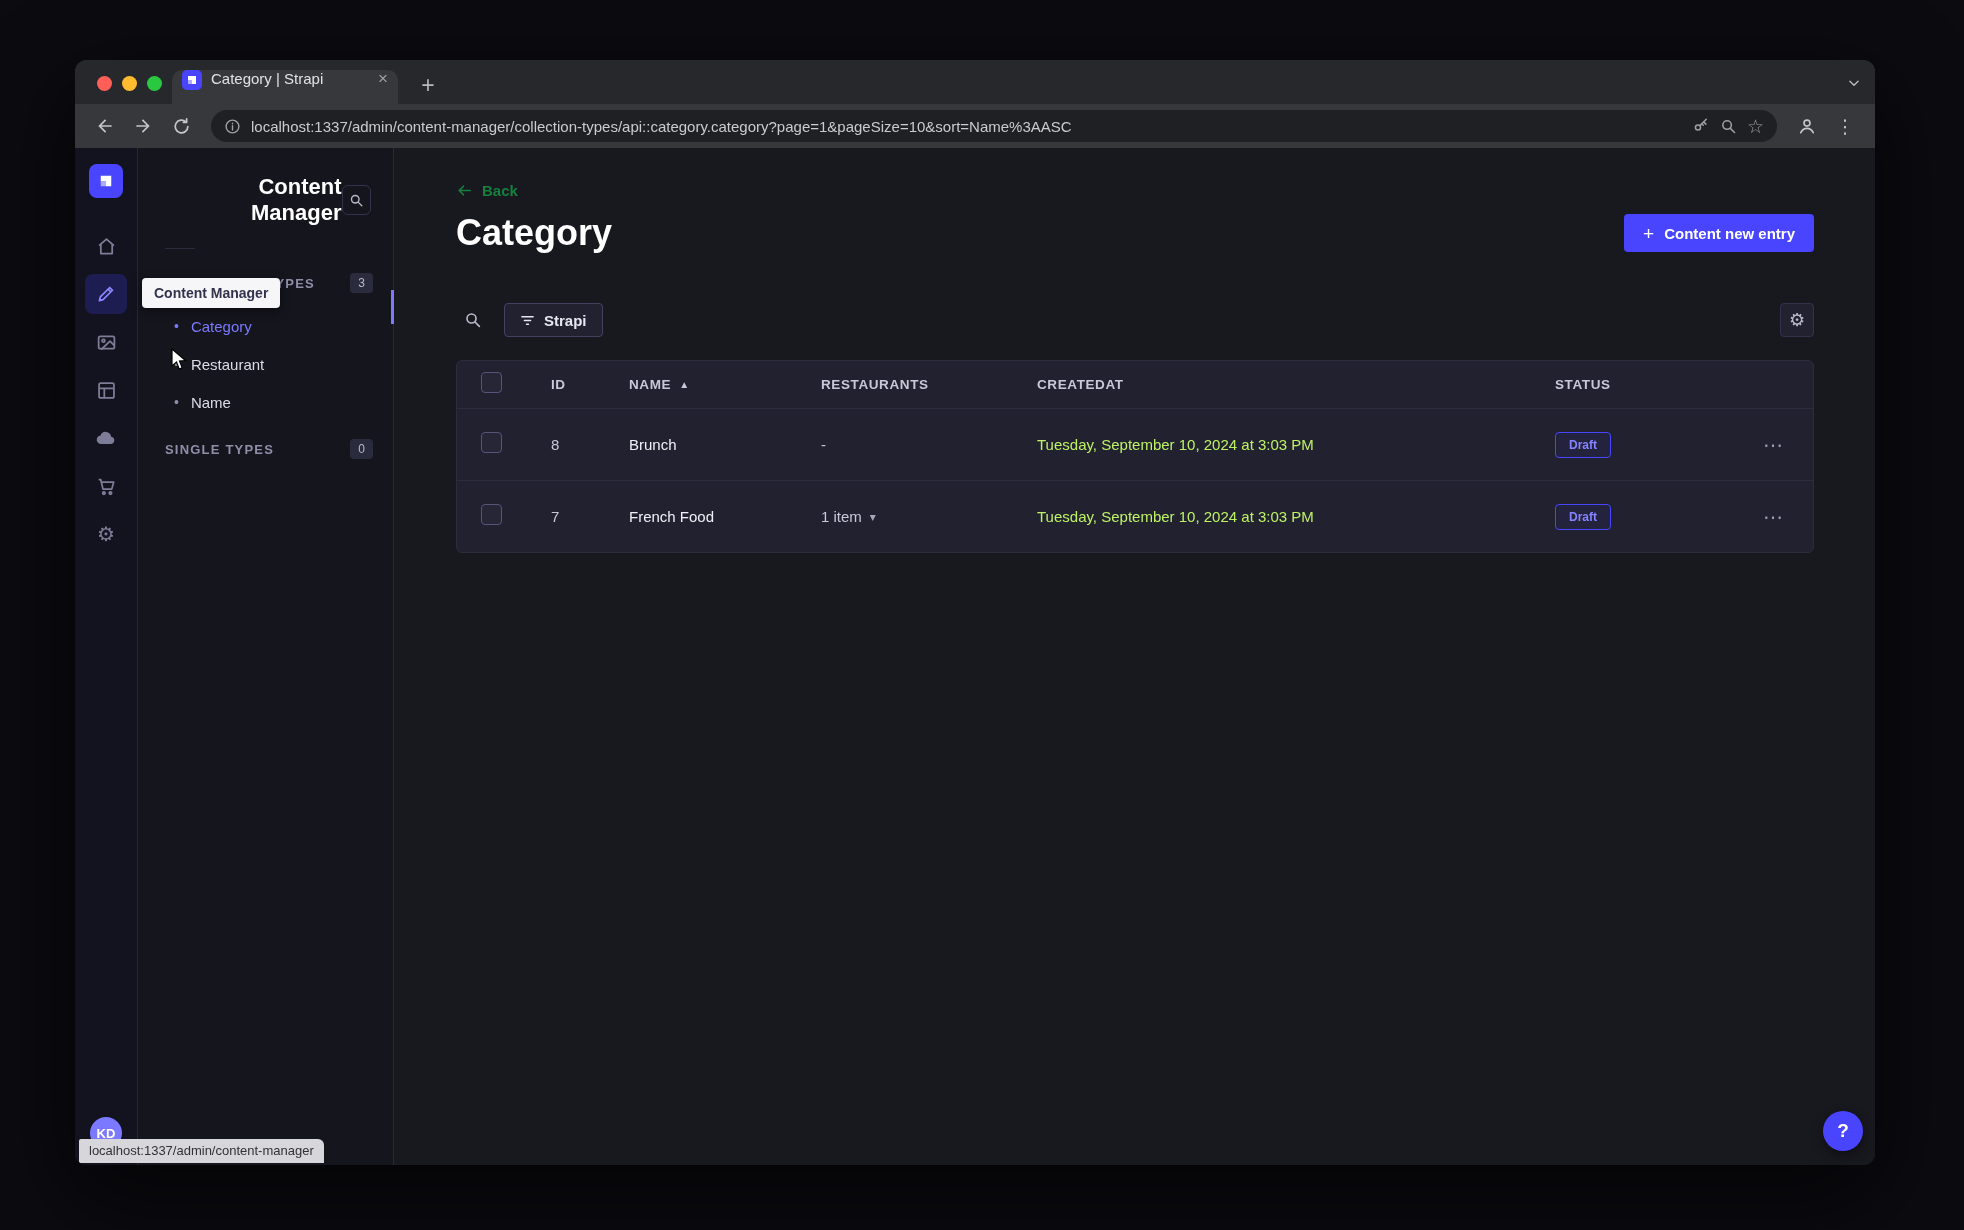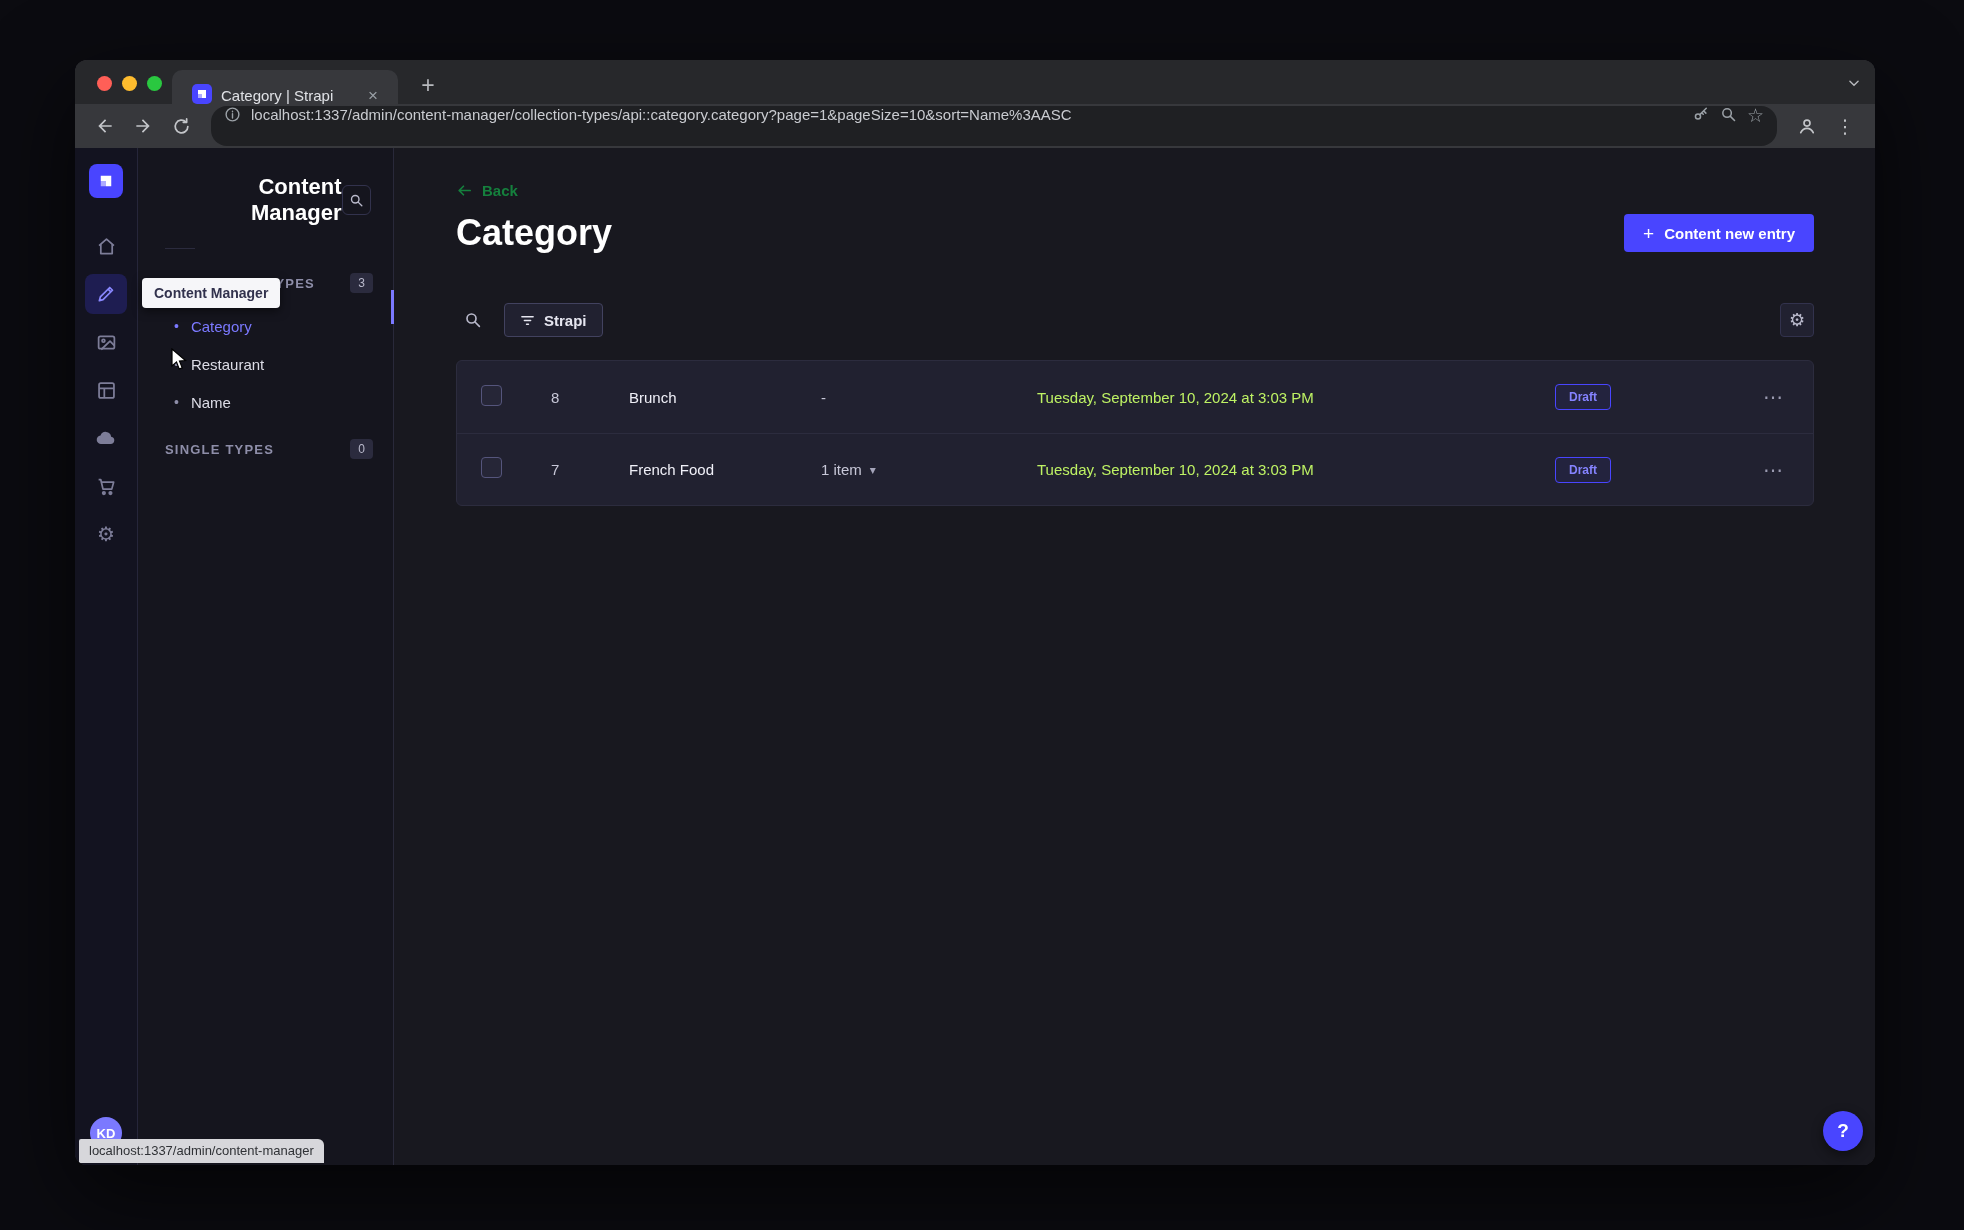--- a/index.html
+++ b/index.html
@@ -19,33 +19,33 @@
     border-radius:12px; overflow:hidden; background:#36373b;
     box-shadow:0 30px 90px rgba(0,0,0,.65);
   }
   .tabstrip { position:relative; height:44px; background:#27282b; }
   .traffic { position:absolute; left:22px; top:16px; display:flex; gap:10px; }
   .tl { width:15px; height:15px; border-radius:50%; }
   .tl.red { background:#ff5f57; } .tl.yellow { background:#febc2e; } .tl.green { background:#2ac840; }
   .tab {
     position:absolute; left:97px; top:10px; width:226px; height:34px;
     background:#37383c; border-radius:10px 10px 0 0;
-    display:flex; align-items:flex-end; gap:9px; padding:0 20px;
+    display:flex; align-items:flex-start; gap:9px; padding:0 10px;
   }
   .favicon { width:20px; height:20px; border-radius:5px; background:#4945ff; display:flex; align-items:center; justify-content:center; flex:none; }
   .tab-title { flex:1; color:#dfe1e5; font-size:15px; white-space:nowrap; overflow:hidden; }
   .tab-close { color:#9aa0a6; font-size:17px; line-height:1; }
   .newtab { position:absolute; left:338px; top:10px; width:30px; height:30px; color:#b7b9bd; font-size:23px; line-height:28px; text-align:center; border-radius:50%; }
   .strip-chevron { position:absolute; right:10px; top:12px; width:22px; height:22px; color:#b7b9bd; display:flex; align-items:center; justify-content:center; }
 
   .toolbar { height:44px; background:#37383c; display:flex; align-items:center; padding:0 14px; gap:6px; }
   .nav-btn { width:32px; height:32px; border-radius:50%; display:flex; align-items:center; justify-content:center; color:#c3c5c9; flex:none; }
   .omnibox {
-    flex:1; height:40px; margin:0 8px; background:#1f2023; border-radius:16px;
-    display:flex; align-items:flex-start; gap:10px; padding:0 13px; min-width:0;
+    flex:1; height:32px; margin:0 8px; background:#1f2023; border-radius:16px;
+    display:flex; align-items:center; gap:10px; padding:0 13px; min-width:0;
   }
   .ob-icon { display:flex; align-items:center; justify-content:center; color:#9aa0a6; flex:none; }
   .ob-icon.star { font-size:19px; line-height:1; }
   .url { flex:1; color:#c9cbd0; font-size:15px; white-space:nowrap; overflow:hidden; min-width:0; }
   .kebab { font-size:19px; }
 
   
   .app { position:relative; display:flex; height:1017px; background:#18181f; }
 
   .rail { position:relative; width:63px; background:#131320; border-right:1px solid #26263a; display:flex; flex-direction:column; align-items:center; padding-top:16px; flex:none; }
@@ -328,20 +328,32 @@
                   <path d="M3 6h18M7 12h10M10.5 18h3"></path>
                 </svg>
               <span>Strapi</span>
             </button>
             <div class="spacer"></div>
             <button class="tbtn gear">⚙</button>
           </div>
 
           
           <div class="table">
+            <div class="trow thead">
+              <span><span class="cb"></span></span>
+              <span class="th">ID</span>
+              <span class="th name-th">
+                <span>NAME</span>
+                <span class="sort">▲</span>
+              </span>
+              <span class="th">RESTAURANTS</span>
+              <span class="th">CREATEDAT</span>
+              <span class="th">STATUS</span>
+              <span></span>
+            </div>
 
             <div class="trow">
               <span><span class="cb"></span></span>
               <span class="cell-id">8</span>
               <span class="cell-name">Brunch</span>
               <span class="cell-rest">-</span>
               <span class="cell-date">Tuesday, September 10, 2024 at 3:03 PM</span>
               <span><span class="badge-draft">Draft</span></span>
               <button class="row-actions">⋯</button>
             </div>

